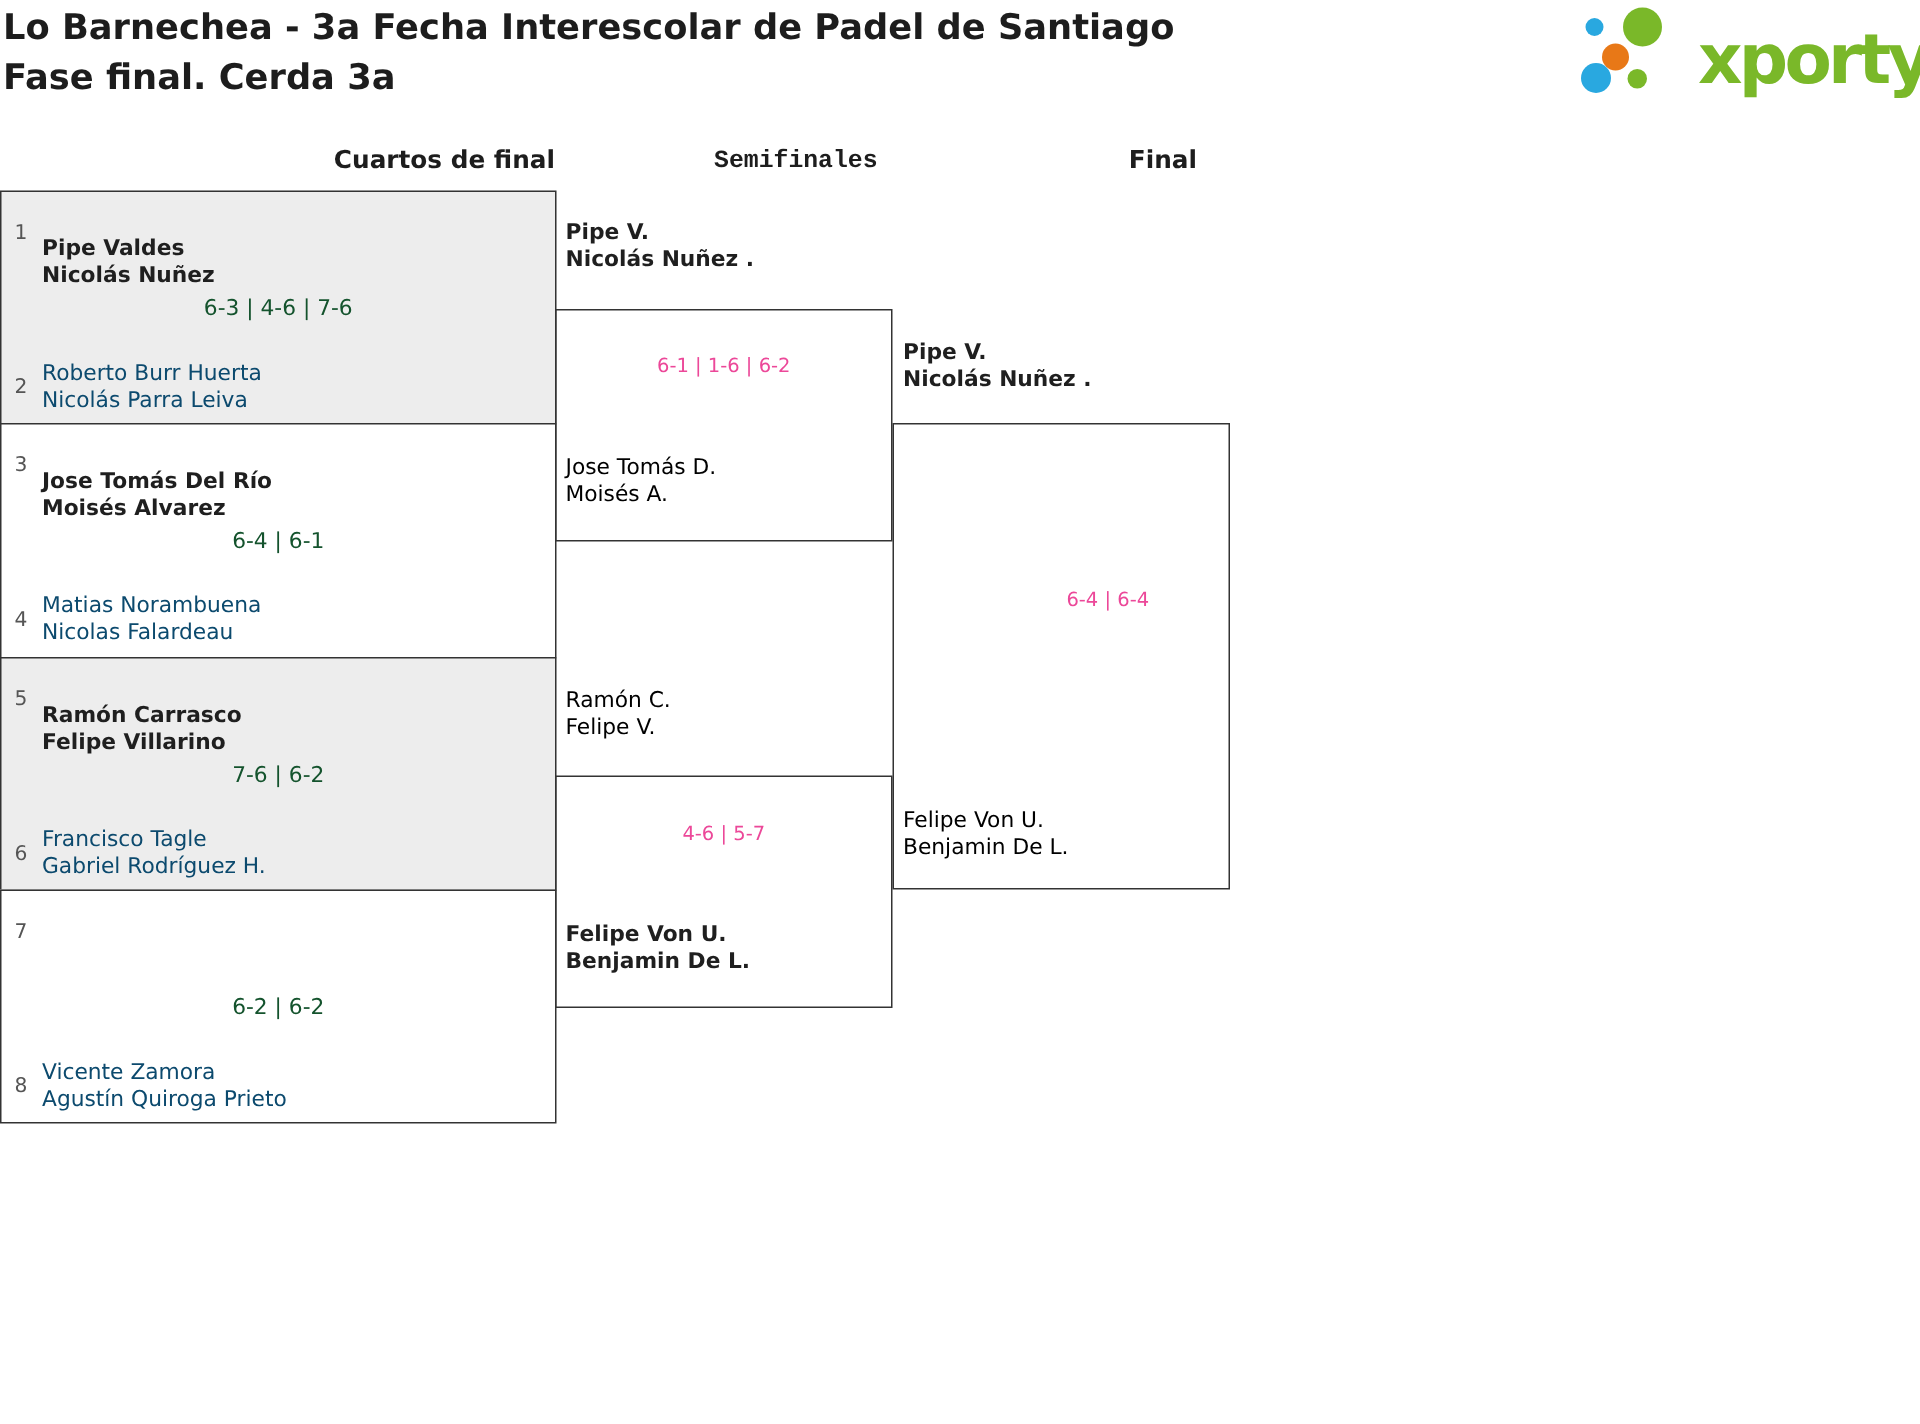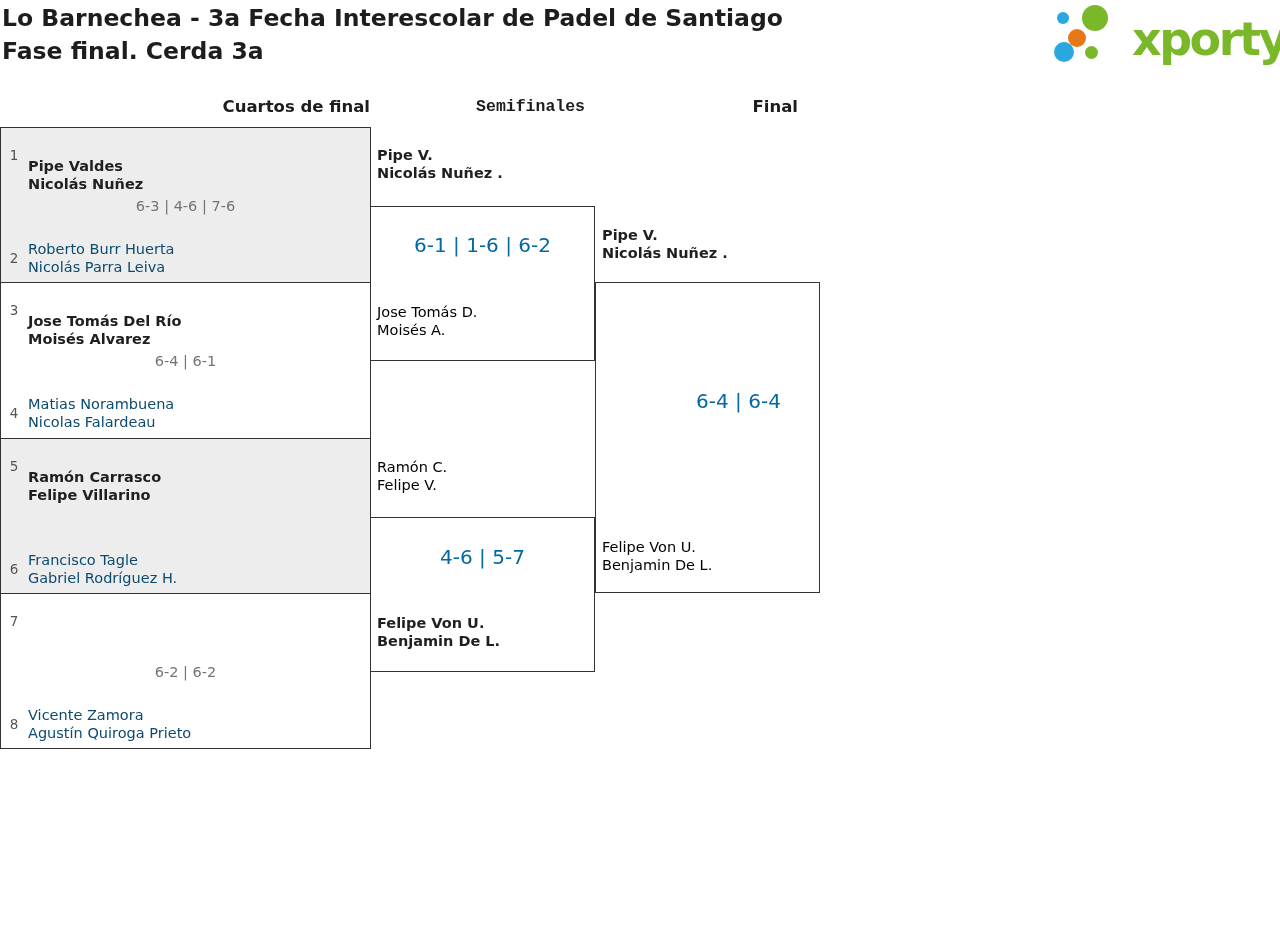--- a/index.html
+++ b/index.html
@@ -49,31 +49,31 @@
   }
   .seed-top { top:18px; }
   .seed-bottom { top:121px; }
   .team { position:absolute; left:27px; font-size:14.5px; line-height:18px; }
   .team-top { top:9px;margin-top:20px; }
   .team-bottom { top:112px; }
   .team .pl { white-space:nowrap; color:#0c4a6e; }
   .winner .pl { font-weight:bold; color:#1f1f1f; }
   .qf-score {
     position:absolute; left:0; right:0; top:69px; text-align:center;
-    font-size:14.5px; color:#737373; line-height:18px;
+    font-size:14.5px; color:#14532d; line-height:18px;
   }
   
   .round-box { position:absolute; border:1px solid #333; background:transparent; }
   .sf1-box { left:370px; top:206px; width:225px; height:155px; }
   .sf2-box { left:370px; top:517px; width:225px; height:155px; }
   .f-box   { left:595px; top:282px; width:225px; height:311px; }
   
   .float-team { position:absolute; font-size:14.5px; line-height:18px; }
   .float-score {
-    position:absolute; text-align:center; font-size:20px; color:#0369a1;
+    position:absolute; text-align:center; font-size:13px; color:#ec4899;
     line-height:18px; width:225px;
   }
   .sf1-t1 { left:377px; top:146px; }
   .sf1-sc { left:370px; top:236px; }
   .sf1-t2 { left:377px; top:303px; }
   .sf2-t1 { left:377px; top:458px; }
   .sf2-sc { left:370px; top:548px; }
   .sf2-t2 { left:377px; top:614px; }
   .f-t1   { left:602px; top:226px; }
   .f-sc   { left:595px; top:392px;margin-left:31px; }
@@ -129,20 +129,21 @@
       <div class="pl">Nicolas Falardeau</div>
     </div>
   </div>
 
   <div class="qf-block qf-3 qf-shaded">
     <div class="seed seed-top">5</div>
     <div class="team team-top winner">
       <div class="pl">Ramón Carrasco</div>
       <div class="pl">Felipe Villarino</div>
     </div>
+    <div class="qf-score">7-6 | 6-2</div>
     <div class="seed seed-bottom">6</div>
     <div class="team team-bottom">
       <div class="pl">Francisco Tagle</div>
       <div class="pl">Gabriel Rodríguez H.</div>
     </div>
   </div>
 
   <div class="qf-block qf-4 qf-plain">
     <div class="seed seed-top">7</div>
     <div class="qf-score">6-2 | 6-2</div>

